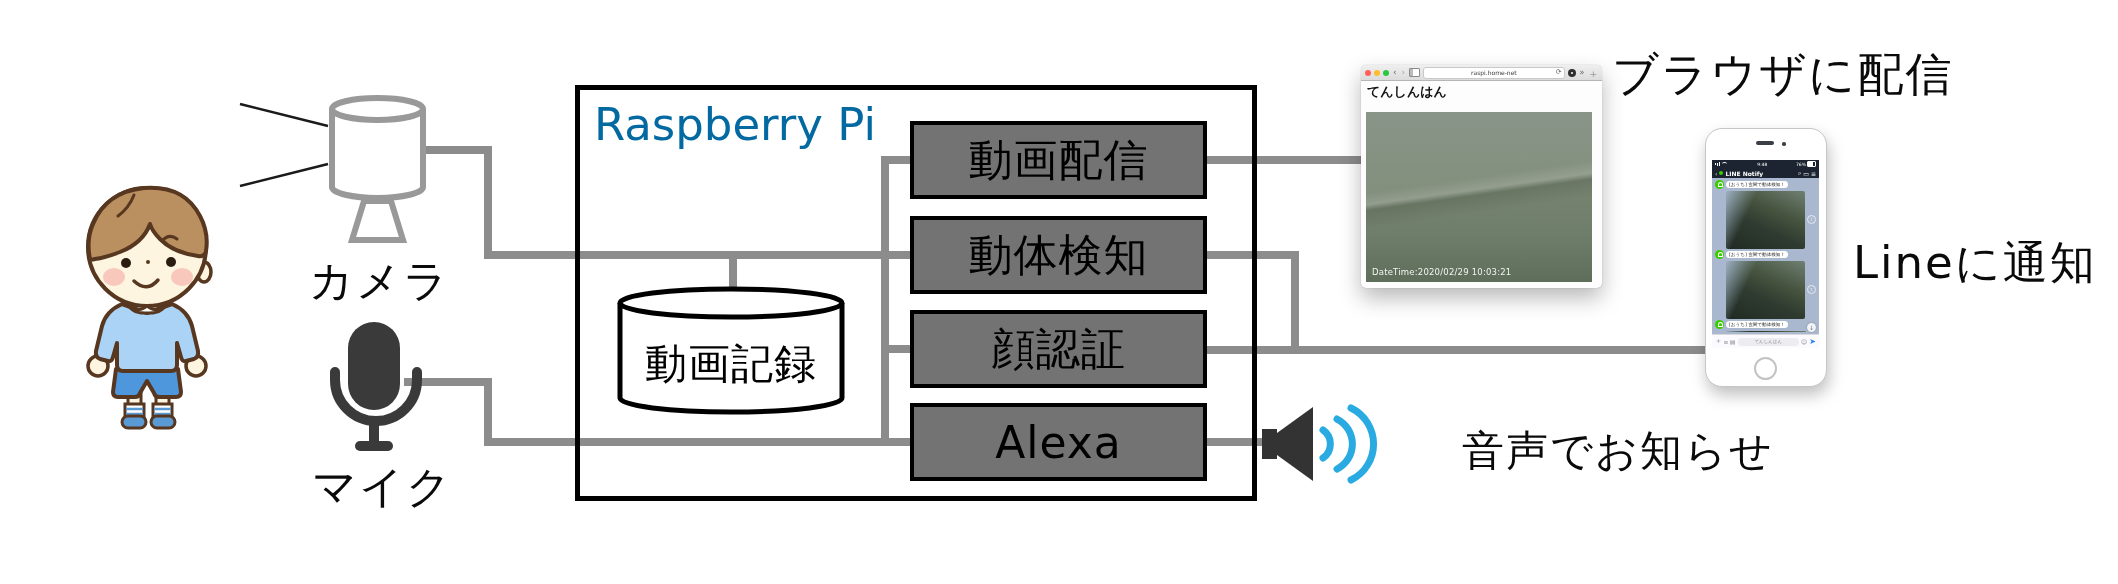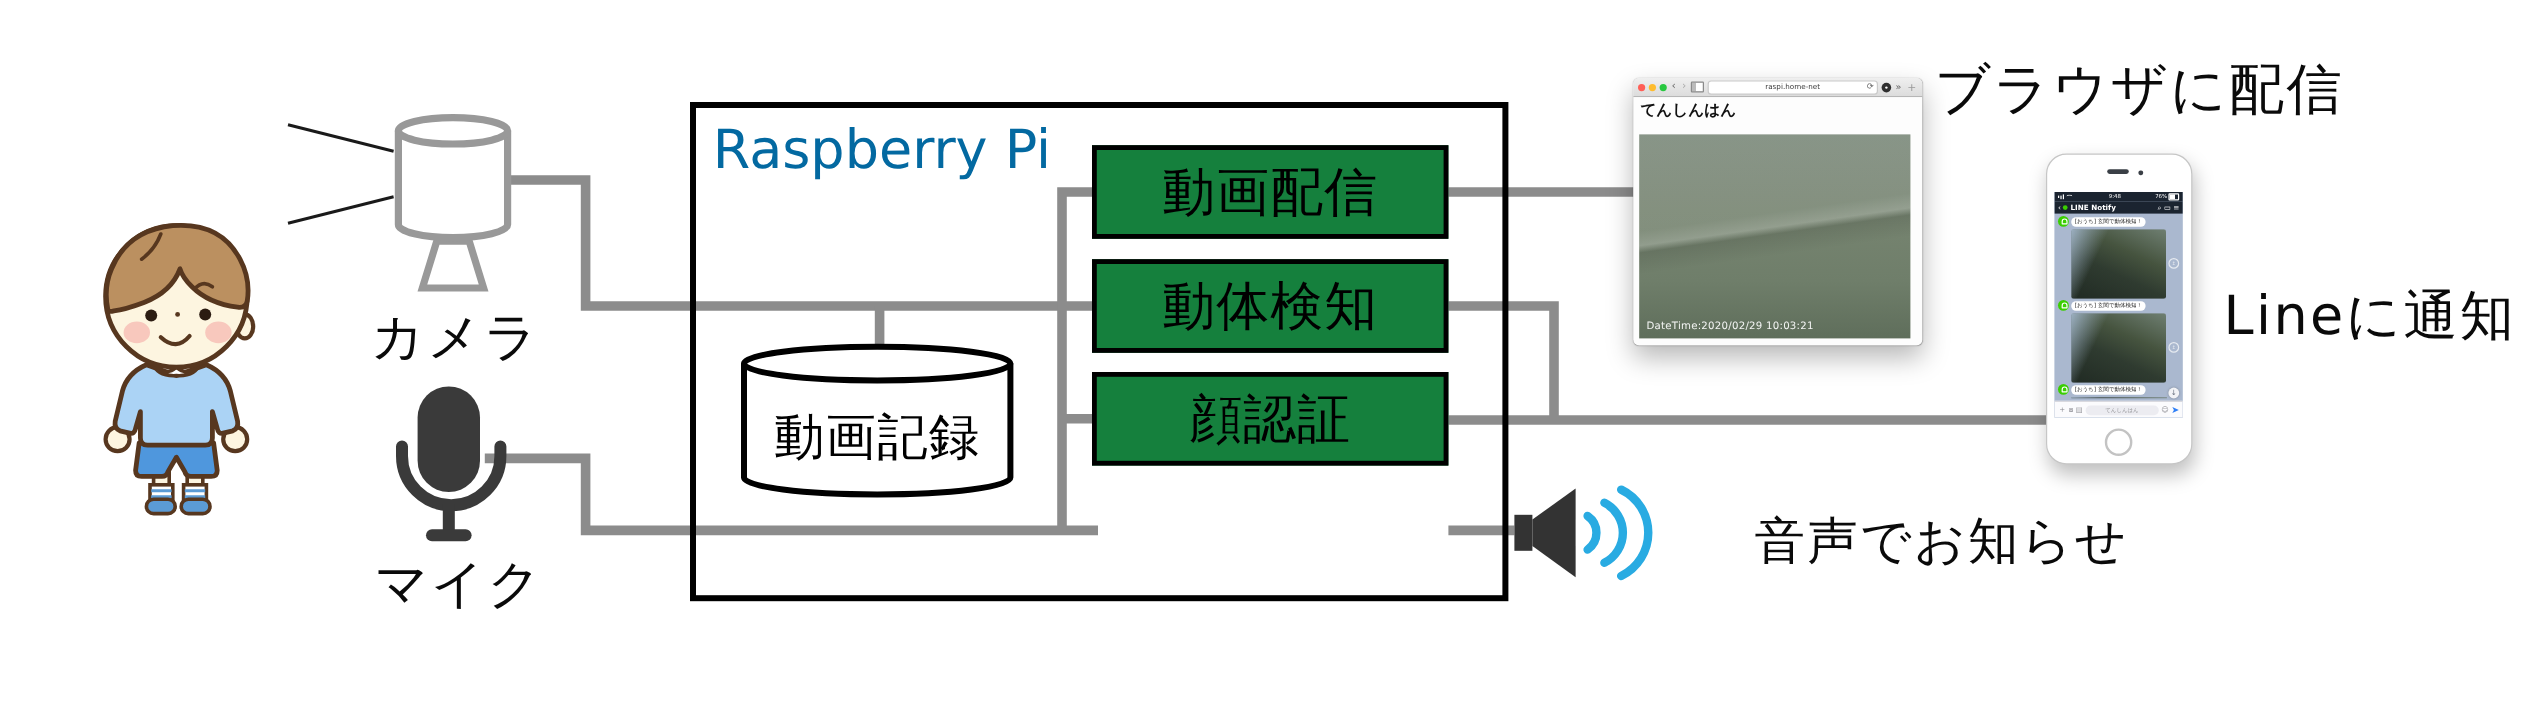--- a/index.html
+++ b/index.html
@@ -4,21 +4,21 @@
 <style>
   html,body{margin:0;padding:0;background:#fff;}
   #canvas{position:relative;width:2118px;height:584px;background:#fff;overflow:hidden;
           font-family:"DejaVu Sans","Liberation Sans",sans-serif;color:#000;}
   .abs{position:absolute;}
   .jp-label{font-size:44px;letter-spacing:2px;color:#0a0a0a;white-space:nowrap;}
 
   
   .pi-box{left:575px;top:85px;width:682px;height:416px;border:5px solid #000;box-sizing:border-box;background:transparent;}
   .pi-title{left:594px;top:98px;font-size:45px;color:#0369a1;white-space:nowrap;}
-  .module{left:910px;width:297px;height:78px;border:4px solid #000;box-sizing:border-box;background:#15803d;
+  .module{left:910px;width:297px;height:78px;border:4px solid #000;box-sizing:border-box;background:#737373;
           display:flex;align-items:center;justify-content:center;font-size:44px;letter-spacing:1px;}
 
   
   .cyl-label{left:620px;top:336px;width:222px;text-align:center;font-size:42px;letter-spacing:1px;}
 
   
   .browser{left:1361px;top:65px;width:241px;height:223px;background:#fdfdfd;border-radius:5px;
            box-shadow:0 10px 22px rgba(0,0,0,.28),0 0 1px rgba(0,0,0,.35);}
   .b-toolbar{position:absolute;left:0;top:0;right:0;height:15px;background:linear-gradient(#efefef,#dcdcdc);
              border-bottom:1px solid #b6b6b6;border-radius:5px 5px 0 0;display:flex;align-items:center;padding:0 4px;gap:3px;}
@@ -159,20 +159,21 @@
   <div class="abs jp-label" style="left:309px;top:252px;">カメラ</div>
   <div class="abs jp-label" style="left:312px;top:458px;">マイク</div>
 
   <div class="abs pi-box"></div>
   <div class="abs pi-title">Raspberry Pi</div>
   <div class="abs cyl-label">動画記録</div>
 
   <div class="abs module" style="top:121px;">動画配信</div>
   <div class="abs module" style="top:216px;">動体検知</div>
   <div class="abs module" style="top:310px;">顔認証</div>
+  <div class="abs module" style="top:403px;">Alexa</div>
 
   <div class="abs browser">
     <div class="b-toolbar">
       <span class="tl" style="background:#ff5f57"></span>
       <span class="tl" style="background:#febc2e"></span>
       <span class="tl" style="background:#28c840"></span>
       <span class="navbtn">‹</span>
       <span class="navbtn" style="color:#aaa">›</span>
       <span class="sidebar-ic"></span>
       <span class="urlpill">

